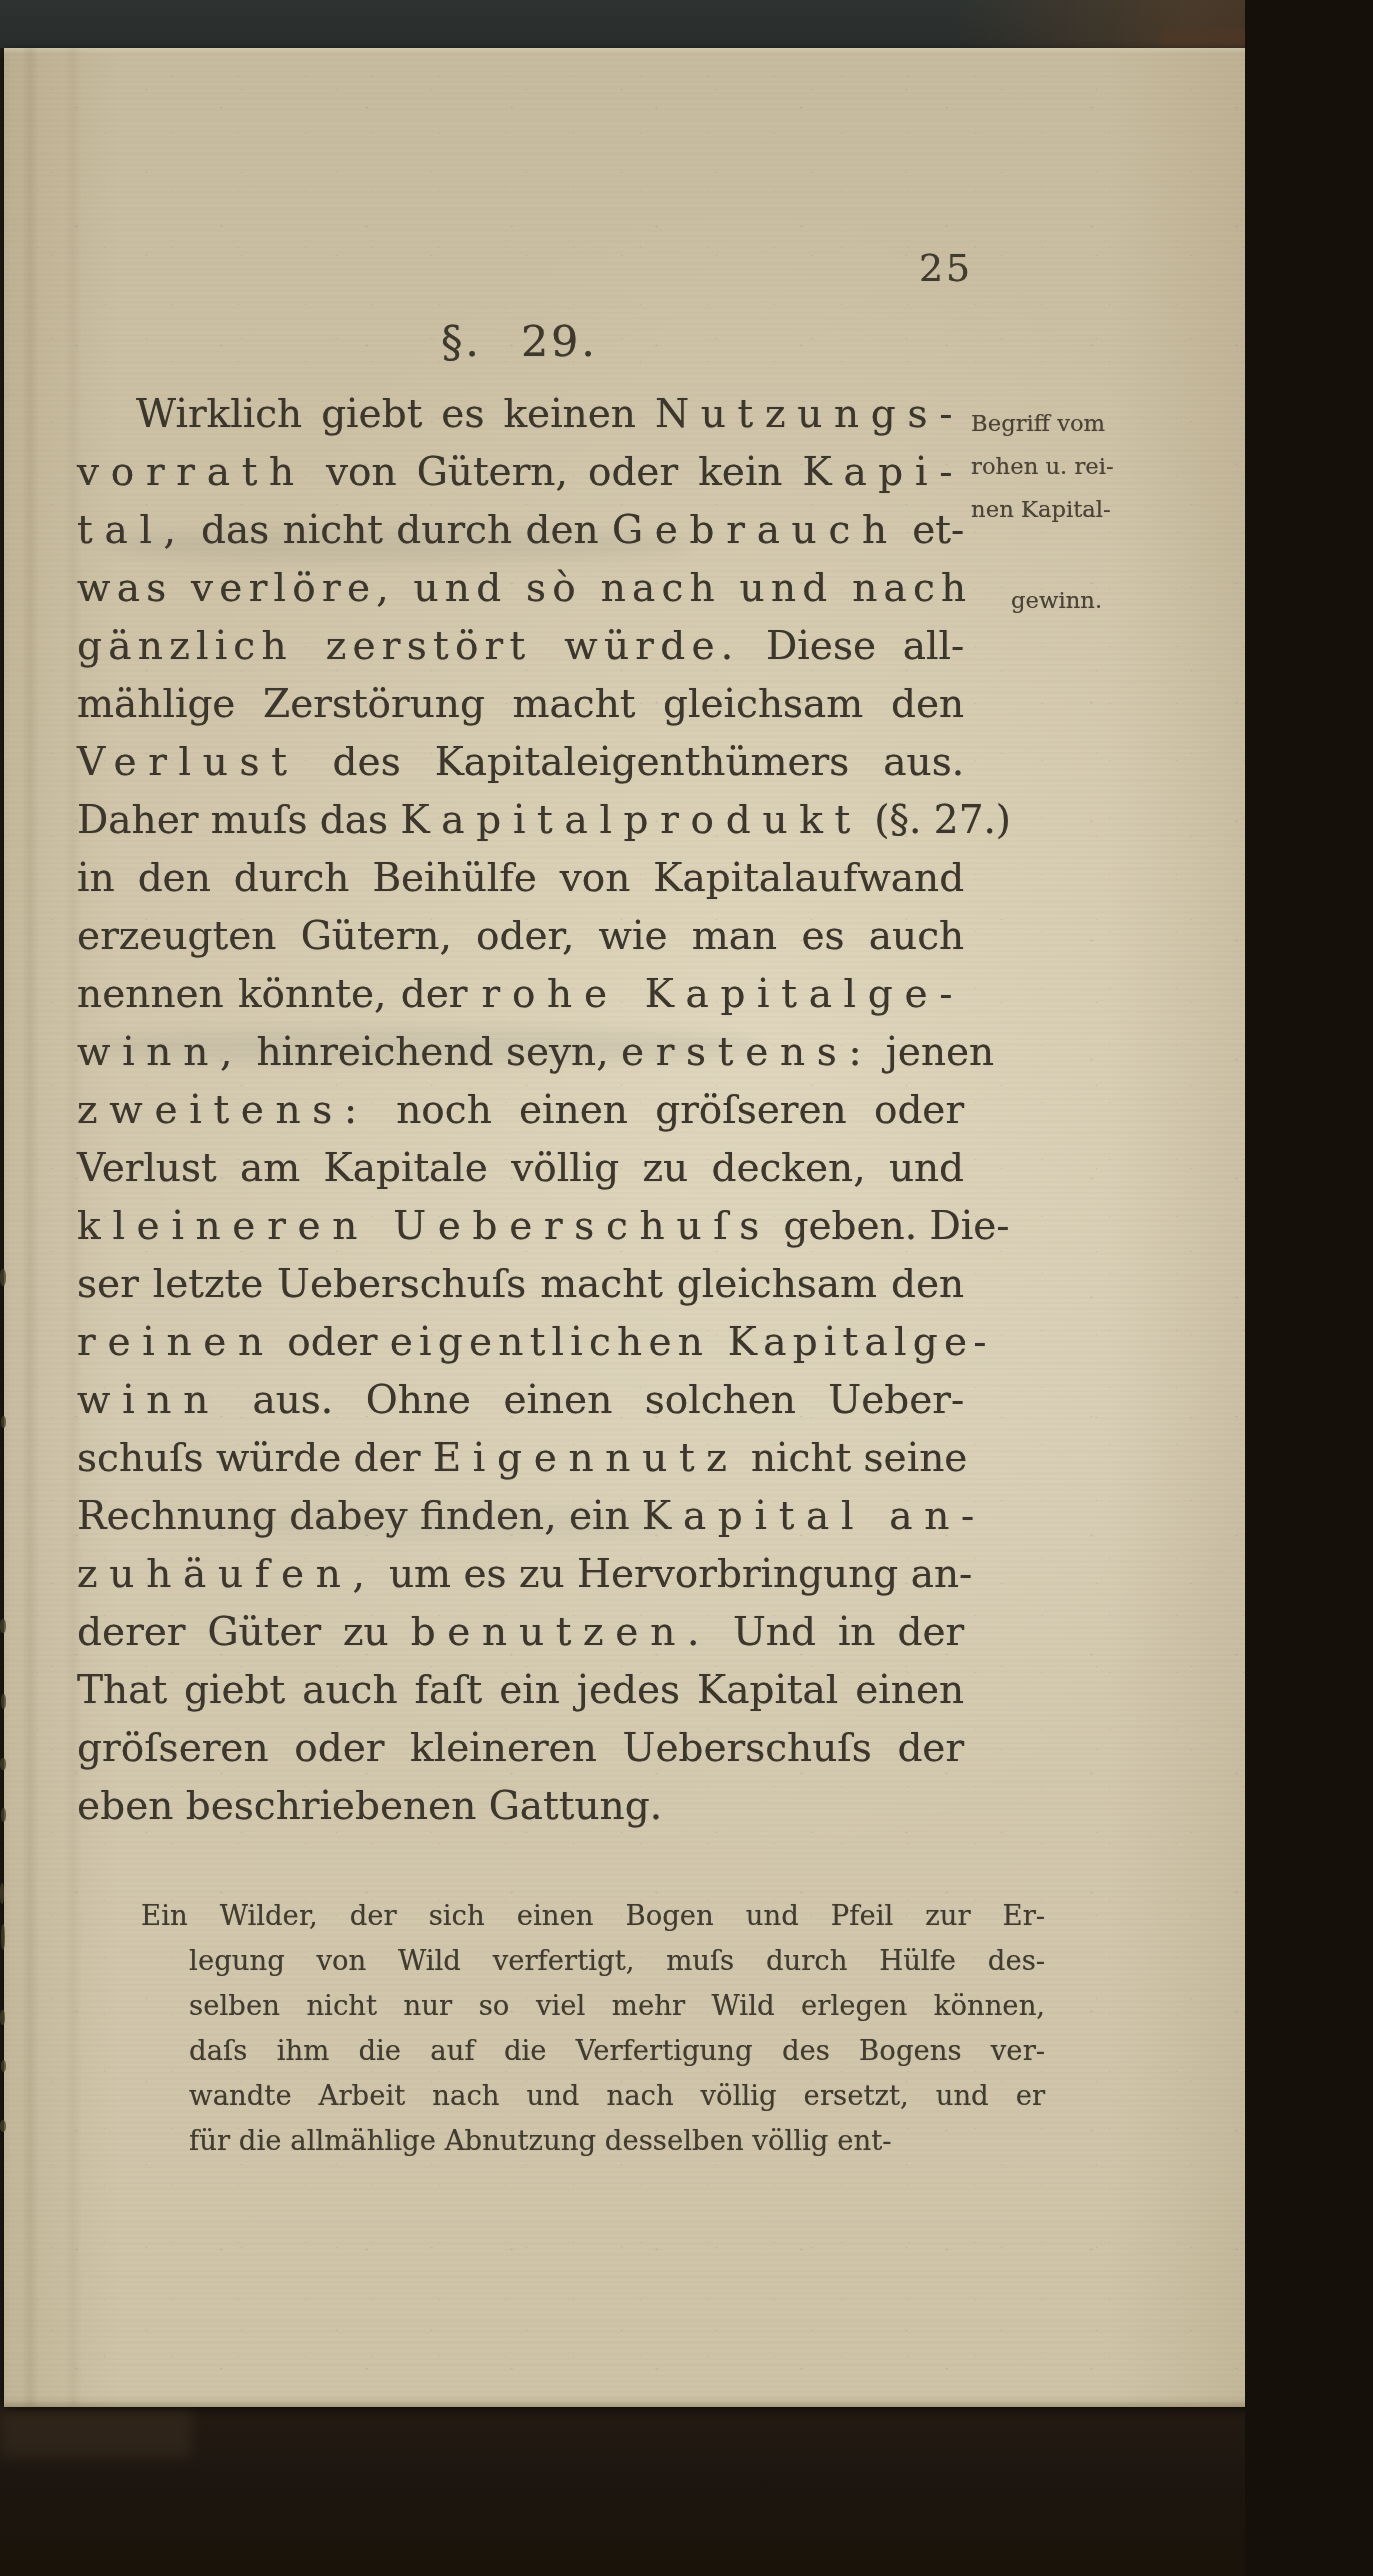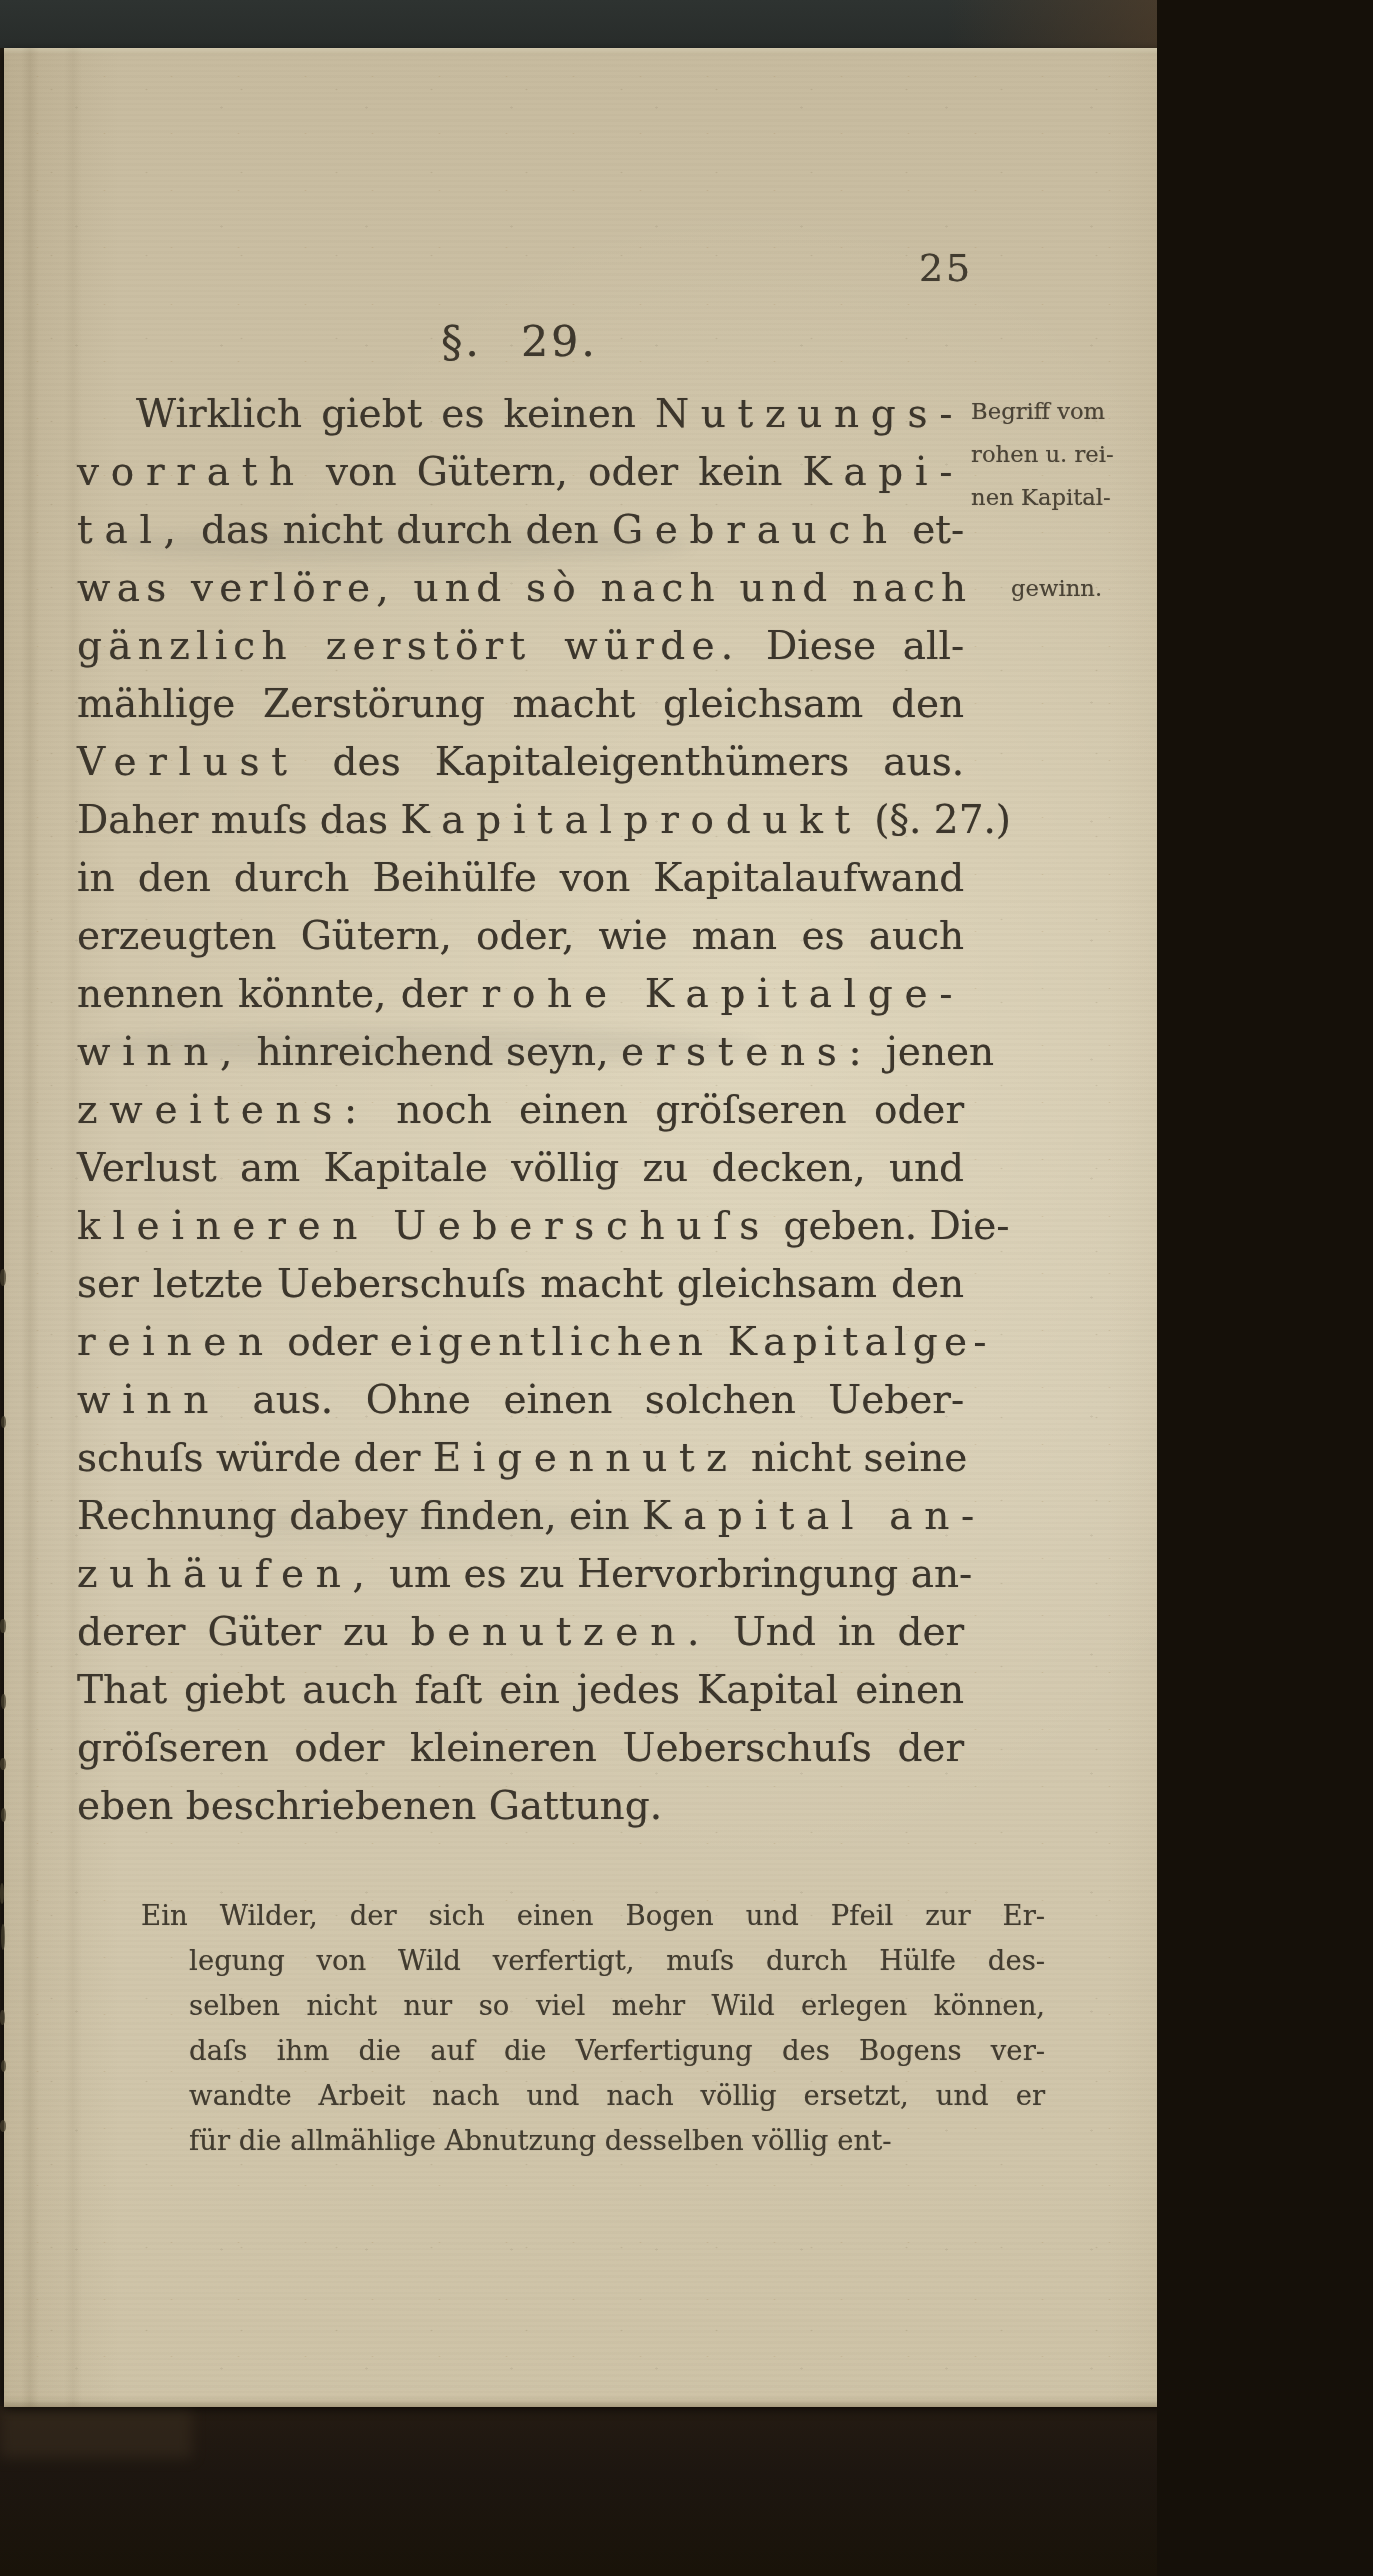--- a/index.html
+++ b/index.html
@@ -1,17 +1,17 @@
 <!DOCTYPE html>
 <html style="font-size:11px"><head>
 <meta charset="utf-8">
 <style>
   html,body{margin:0;padding:0;background:#151009;}
   .stage{
-    position:relative;width:1157px;height:2576px;overflow:hidden;
+    position:relative;width:1245px;height:2576px;overflow:hidden;
     background:linear-gradient(180deg,#2c312f 0,#2a2e2c 45px,#221c13 48px,#1e1812 100%);
     font-family:"DejaVu Serif","Liberation Serif",serif;
   }
   
   .top-band{position:absolute;left:0;top:0;width:1373px;height:48px;
     background:linear-gradient(180deg,#2e3331,#282c2a);}
   .top-band-right-tint{position:absolute;left:947px;top:0;width:426px;height:48px;
     background:linear-gradient(90deg,rgba(80,55,32,0) 0,rgba(96,66,38,.55) 55%,rgba(70,48,30,.8) 100%);}
   .top-edge-smear{position:absolute;left:1160px;top:27.5px;width:213px;height:18px;
     background:#4e3827;filter:blur(2.1px);transform:rotate(-.6deg);opacity:.85;}
@@ -40,21 +40,21 @@
     background:linear-gradient(90deg,rgba(0,0,0,0),rgba(88,74,46,.10),rgba(0,0,0,0));}
   .smudge{position:absolute;background:rgba(104,110,98,.10);filter:blur(6.2px);border-radius:50%;}
   
   .page-number{position:absolute;left:915px;top:198px;font-size:38px;letter-spacing:2.7px;
     color:#423c30;text-shadow:0 0 0.7px rgba(60,52,40,.7);}
   .heading{position:absolute;left:437px;top:268px;font-size:43px;letter-spacing:2.7px;
     word-spacing:23px;color:#3e382d;text-shadow:0 0 0.7px rgba(60,52,40,.6);text-align:center;}
   .body-text{position:absolute;left:73px;top:340px;width:887px;font-size:39px;
     text-shadow:0 0 0.7px rgba(60,52,40,.55);}
   .body-text .line{height:58px;line-height:51px;}
-  .margin-note{position:absolute;left:967px;top:346px;width:206px;font-size:22.7px;
+  .margin-note{position:absolute;left:967px;top:358px;width:206px;font-size:22.7px;
     color:#4a4336;text-shadow:0 0 0.7px rgba(70,60,45,.5);}
   .margin-note .line{height:43px;line-height:34px;text-align-last:auto;text-align:left;}
   .margin-note .line:last-child{padding-left:40px;margin-top:48px;}
   .footnote{position:absolute;left:137px;top:1848px;width:904px;font-size:27.5px;
     color:#423c30;text-shadow:0 0 0.7px rgba(60,52,40,.5);}
   .footnote .line{height:45px;line-height:38px;}
   .line{white-space:nowrap;text-align:justify;text-align-last:justify;}
   .line.indent{padding-left:59px;}
   .line.hang{padding-left:48px;}
   .line.last{text-align-last:left;}

